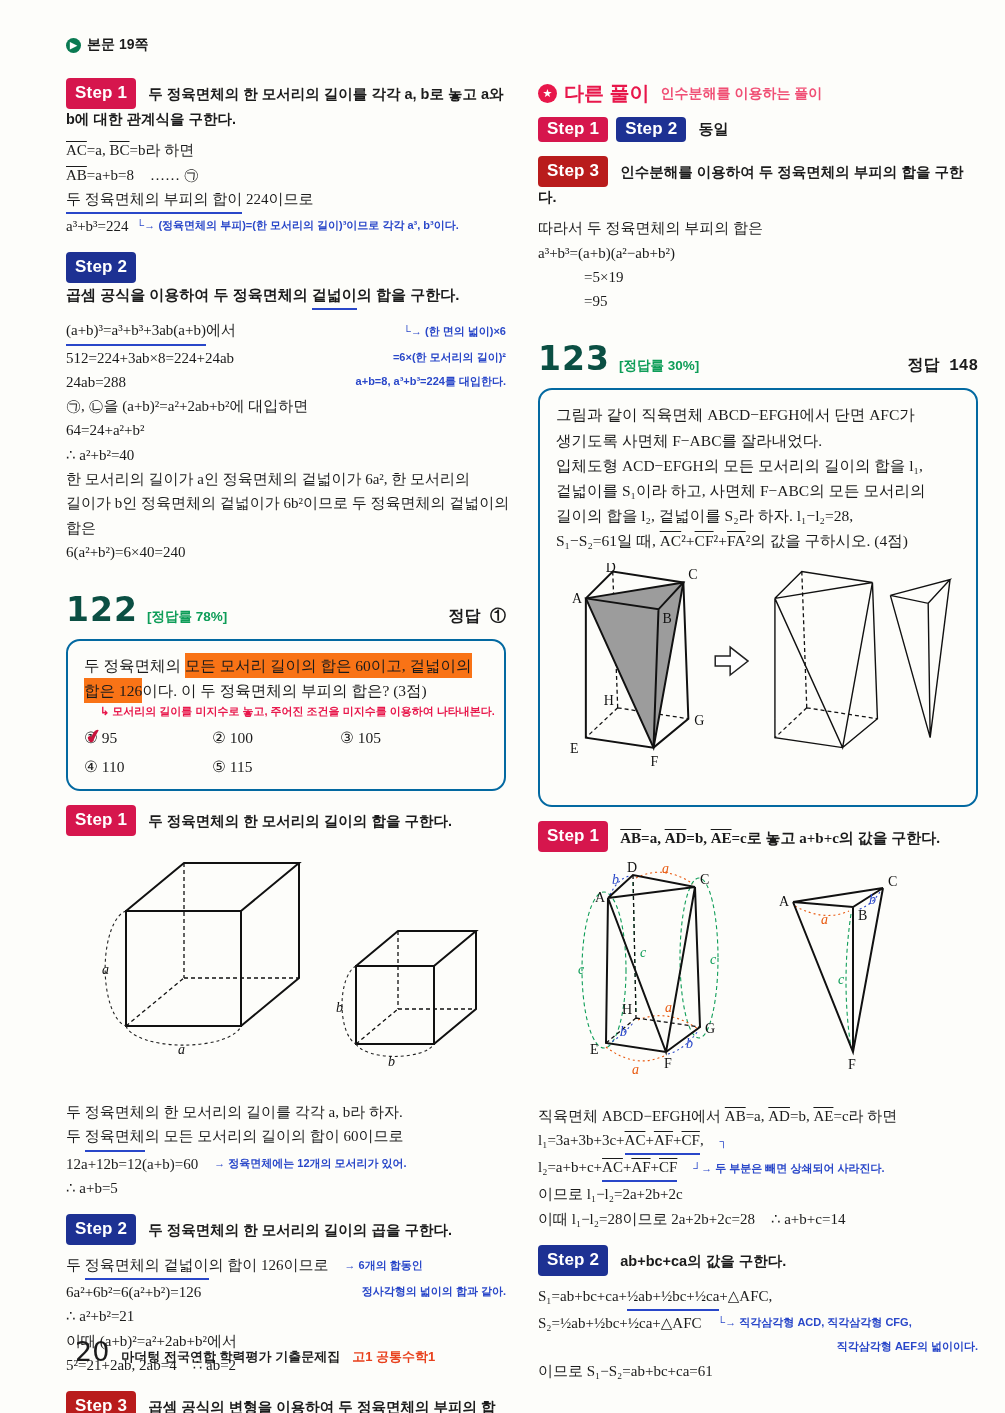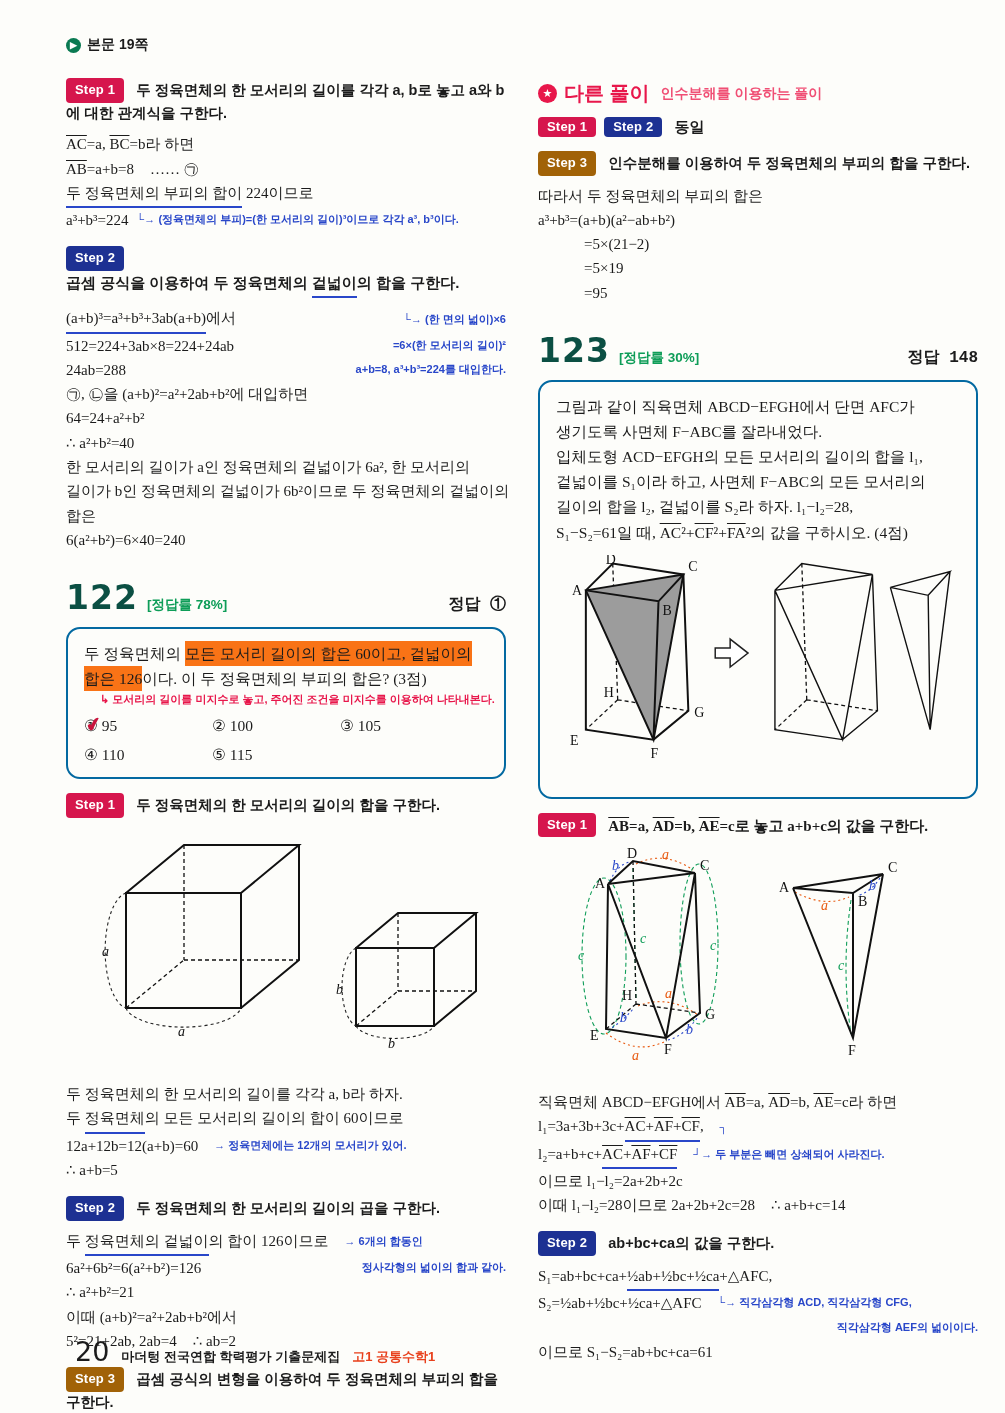--- a/index.html
+++ b/index.html
@@ -8,23 +8,23 @@
   .cols{position:absolute;top:36px;left:66px;width:912px;display:flex;gap:32px;}
   .col{width:440px;}
 
   
   .doc-header{display:flex;align-items:center;gap:6px;font-size:14px;font-weight:bold;margin-bottom:24px;}
   .hdr-ico{width:15px;height:15px;border-radius:50%;background:#0a7a52;color:#fff;display:inline-flex;
            align-items:center;justify-content:center;font-size:9px;}
 
   
   .step{margin:14px 0 8px 0;font-size:14.5px;font-weight:bold;line-height:1.5;}
-  .badge{display:inline-block;color:#fff;font-size:13px;font-weight:bold;padding:2px 9px 3px;
+  .badge{display:inline-block;color:#fff;font-size:17px;font-weight:bold;padding:2px 9px 3px;
          border-radius:4px;margin-right:8px;vertical-align:1px;letter-spacing:.2px;}
-  .badge.red{background:#d6164d}.badge.navy{background:#1d3193}.badge.green{background:#a16207}
+  .badge.red{background:#d6164d}.badge.navy{background:#1d3193}.badge.green{background:#b91c1c}
 
   
   .mline{position:relative;display:flex;align-items:baseline;line-height:1.62;font-size:15px;
          font-family:"Liberation Serif","DejaVu Serif",serif;flex-wrap:nowrap;white-space:pre;}
   .mline.sans{font-family:"Liberation Sans",sans-serif;}
   .indent2{padding-left:46px}
   .ov{text-decoration:overline}
   .ulb{border-bottom:2px solid #2947c9;padding-bottom:1px}
   .hl{background:#f97316}
   .note{color:#2947c9;font-size:11px;font-weight:bold;font-family:"Liberation Sans",sans-serif;align-self:center;}
@@ -212,21 +212,20 @@
       </div>
 
       <div class="step">
         <span class="badge green">Step 3</span>
         <span>인수분해를 이용하여 두 정육면체의 부피의 합을 구한다.</span>
       </div>
 
       <div>
           <div class="mline"><span>따라서 두 정육면체의 부피의 합은</span></div>
           <div class="mline"><span>a³+b³=(a+b)(a²−ab+b²)</span></div>
-          <div class="mline indent2"><span>=5×(21−2)</span></div>
           <div class="mline indent2"><span>=5×19</span></div>
           <div class="mline indent2"><span>=95</span></div>
         </div>
 
       <div class="phead" style="">
         <span class="pnum">123</span>
         <span class="prate">[정답률 30%]</span>
         <span class="pans">정답 148</span>
       </div>
 

